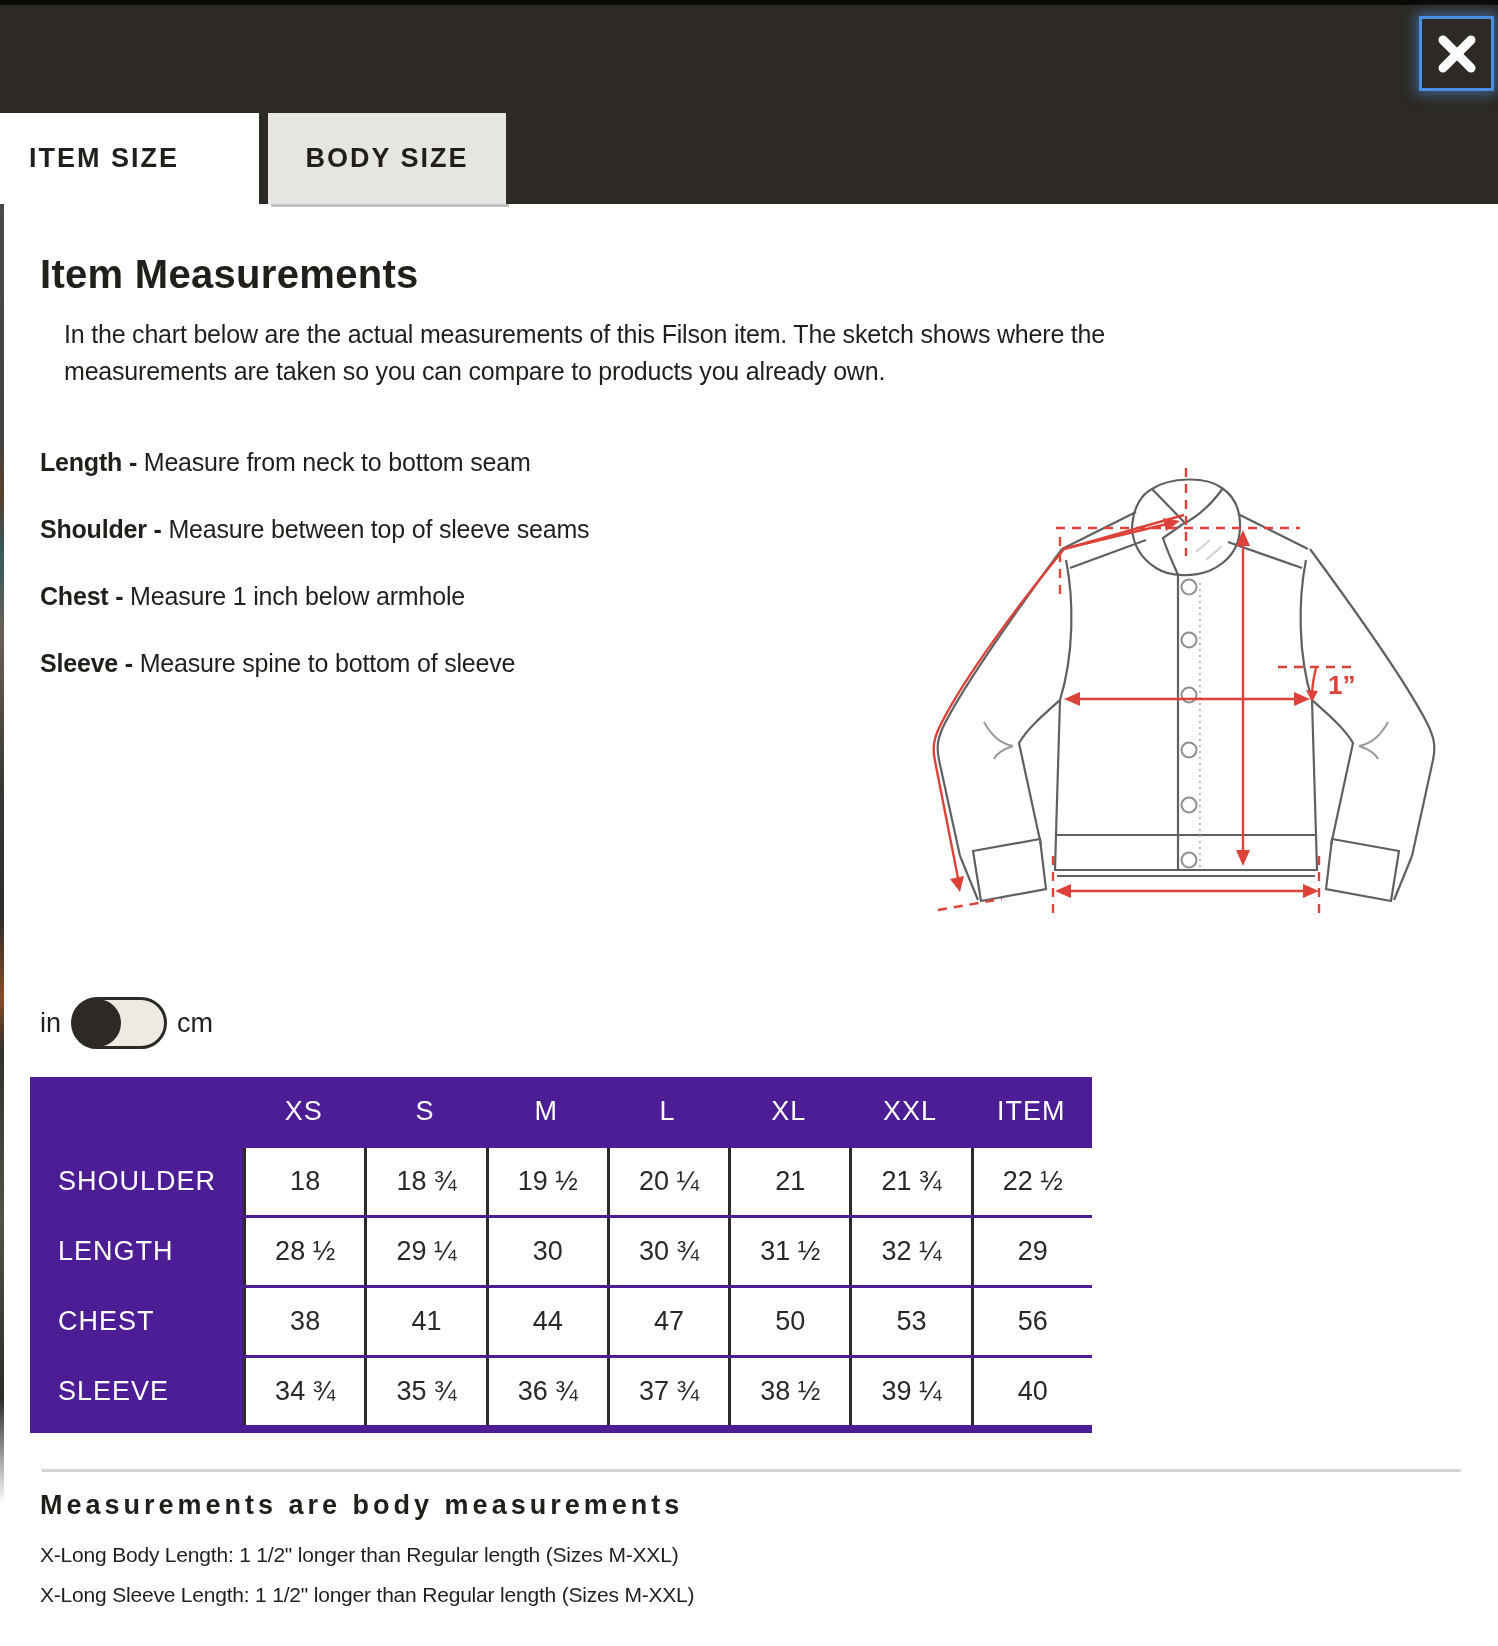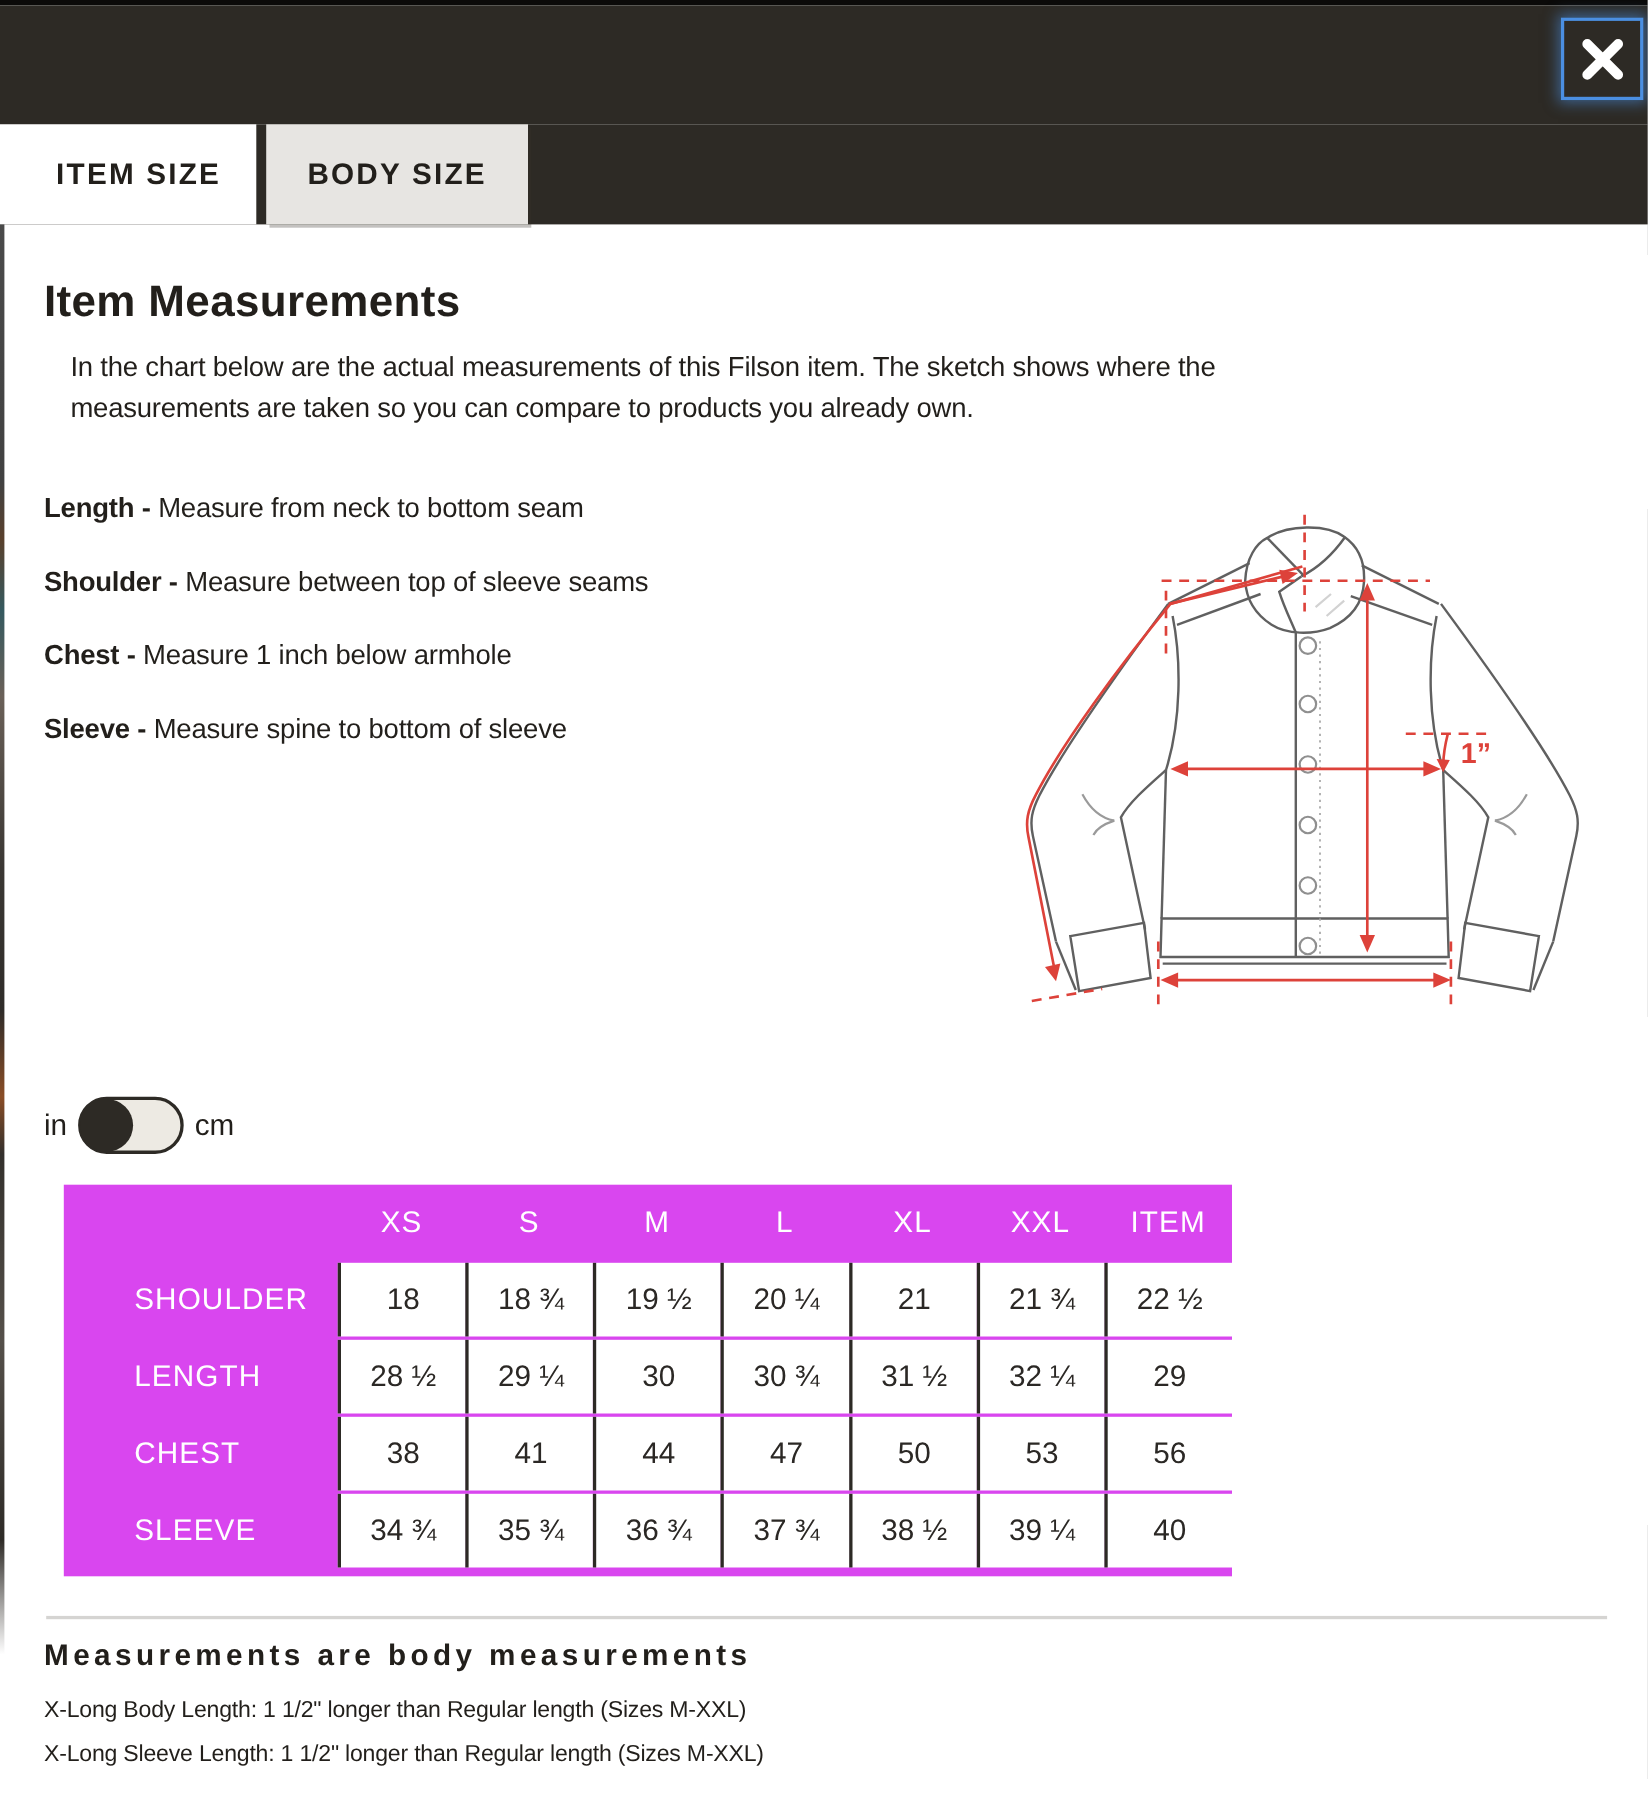--- a/index.html
+++ b/index.html
@@ -19,21 +19,21 @@
     position:absolute; top:11px; right:4px; width:75px; height:75px;
     background:#2d2a25; border:3px solid #4b8fe2; cursor:pointer;
     box-shadow:0 0 12px 3px rgba(75,143,226,.55);
     display:flex; align-items:center; justify-content:center;
   }
   .tab-band { position:absolute; top:113px; left:0; right:0; height:91px; background:#2d2a25; display:flex; }
   .tab {
     height:100%; display:flex; align-items:center;
     font-weight:bold; font-size:27px; letter-spacing:2px; color:#221f1b; cursor:pointer;
   }
-  .tab-item-size { width:233px; background:#ffffff; padding-left:51px; margin-right:9px; }
+  .tab-item-size { width:259px; background:#ffffff; padding-left:29px; margin-right:9px; }
   .tab-body-size { width:238px; background:#e7e5e2; justify-content:center;
     box-shadow:3px 3px 0 rgba(55,50,44,.30); }
   .left-sliver {
     position:absolute; left:0; top:204px; width:4px; height:1300px;
     background:linear-gradient(180deg,
       #4a4a4a 0%, #414141 18%, #59402c 22%, #35595f 27%, #6a6058 33%,
       #3a3733 45%, #2f2c29 55%, #8a4d26 61%, #33302c 65%, #55504a 78%,
       #2e2b27 92%, #ffffff 100%);
   }
   .page-heading { position:absolute; left:40px; top:236px; font-size:40px; font-weight:bold; letter-spacing:.3px;margin-top:16px; }
@@ -42,21 +42,21 @@
   .def-line { font-size:25px; line-height:30px; margin-bottom:37px; letter-spacing:-0.2px; }
   .def-line b { font-weight:bold; }
   .sketch-wrap { position:absolute; left:880px; top:420px; width:620px; height:500px; }
   .unit-row { position:absolute; left:40px; top:997px; display:flex; align-items:center; }
   .unit-label { font-size:27px; letter-spacing:0; }
   .switch {
     position:relative; width:96px; height:52px; margin:0 10px;
     background:#edeae3; border:3px solid #2d2a25; border-radius:27px; cursor:pointer;
   }
   .knob { position:absolute; left:-1px; top:-1px; width:48px; height:48px; border-radius:50%; background:#2d2a25; }
-  .size-table { position:absolute; left:58px; top:1077px; width:1062px; background:#d946ef; padding-bottom:8px;padding-left:36px; }
+  .size-table { position:absolute; left:30px; top:1077px; width:1062px; background:#4c1d95; padding-bottom:8px; }
   .t-row { display:grid; grid-template-columns:213px repeat(7, 1fr); }
   .t-head { height:68px; }
   .t-data { height:67px; margin-top:3px; }
   .cell { display:flex; align-items:center; justify-content:center; font-size:27px; }
   .head-cell { color:#ffffff; letter-spacing:1px; }
   .label-cell { justify-content:flex-start; padding-left:28px; color:#ffffff; letter-spacing:1px; }
   .data-cell { background:#ffffff; border-left:3px solid #2d2a25; color:#2b2825; }
   .divider { position:absolute; left:42px; top:1469px; width:1419px; height:3px; background:#d5d4d2; }
   .foot-heading { position:absolute; left:40px; top:1490px; font-size:27px; font-weight:bold; letter-spacing:4px; }
   .foot-note { position:absolute; left:40px; font-size:21px; letter-spacing:-0.2px; }

